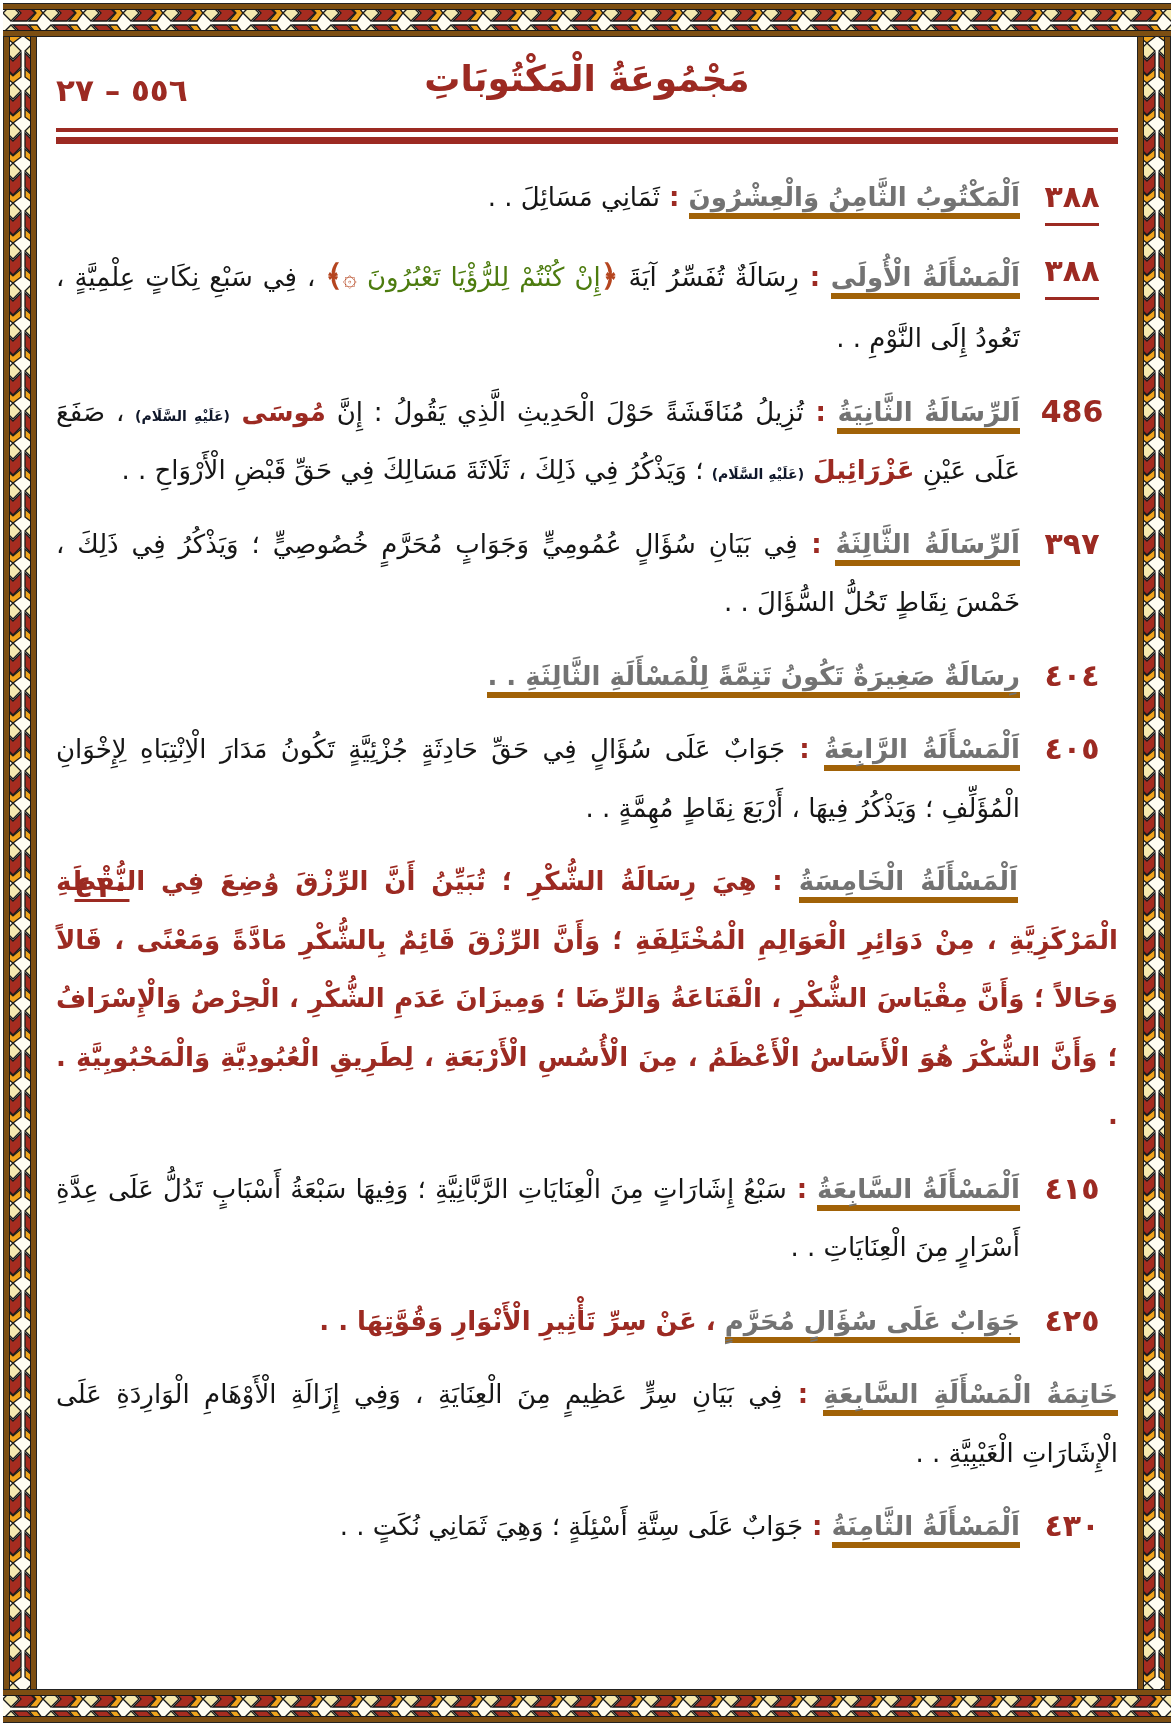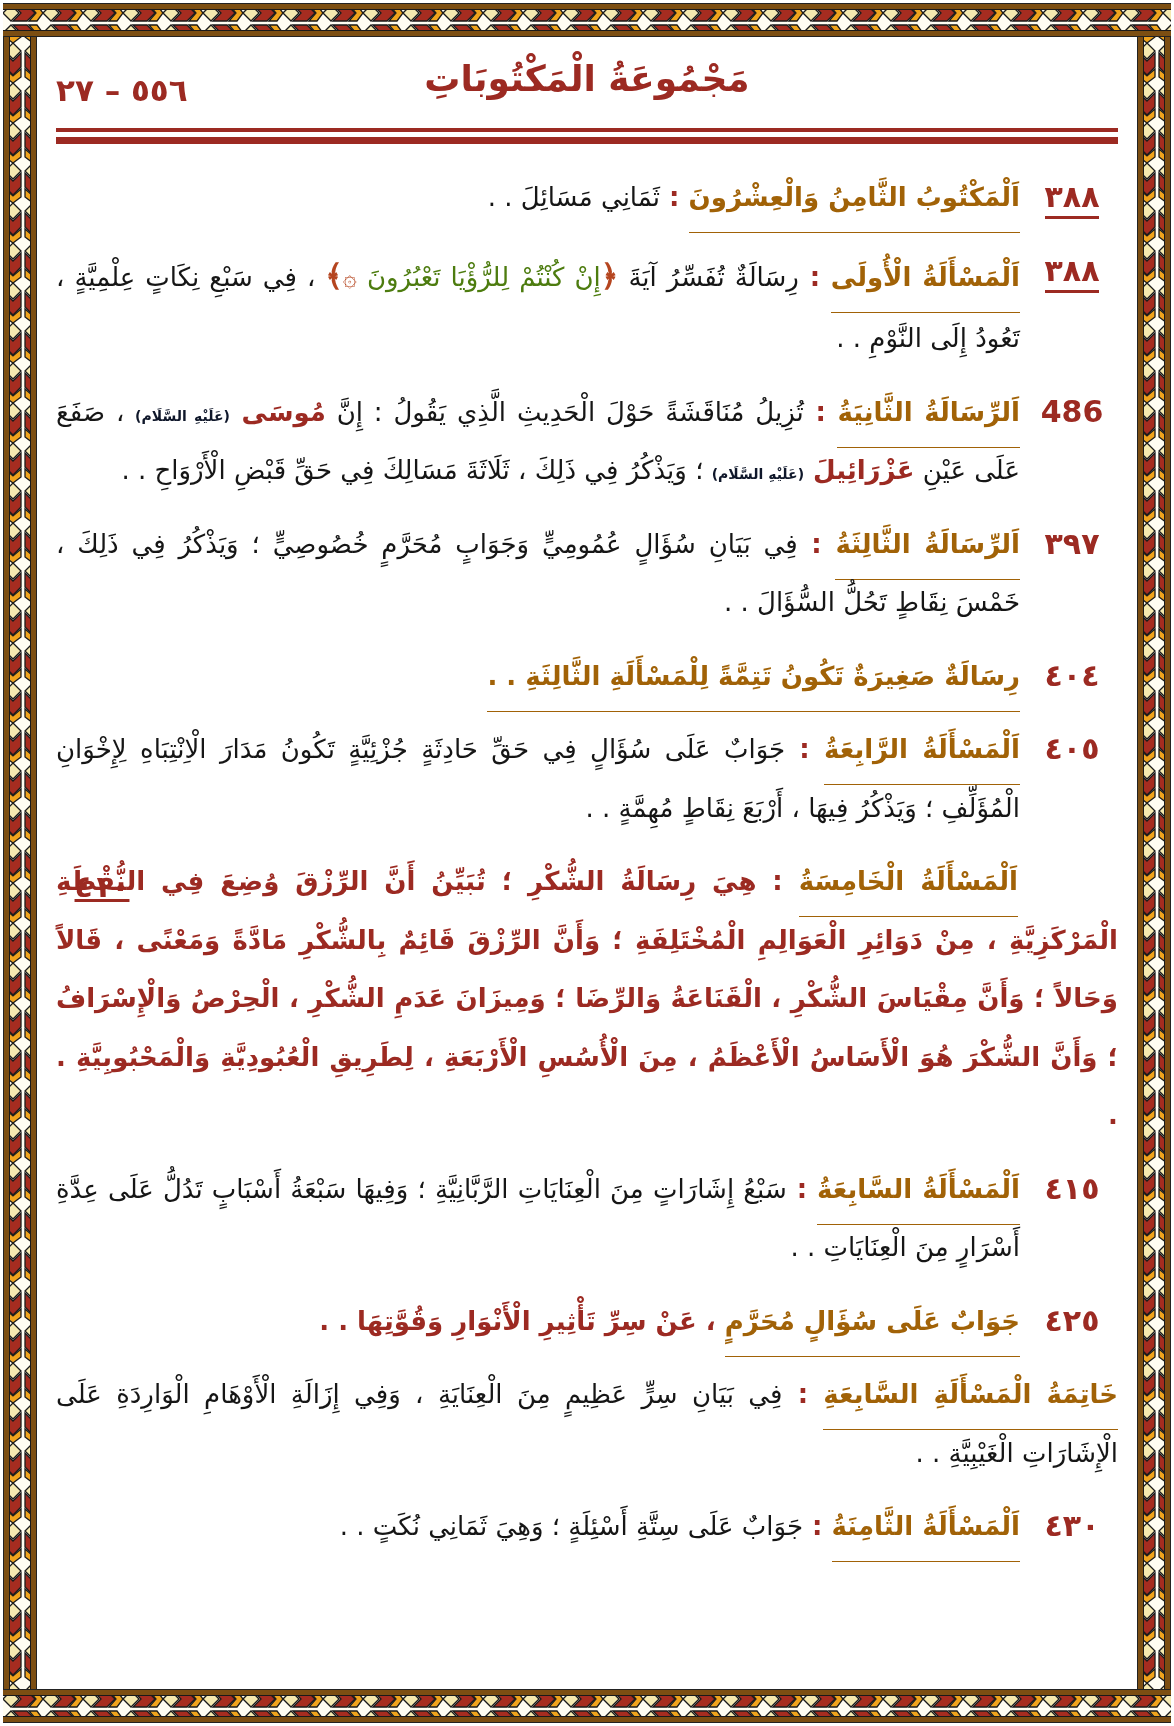--- a/index.html
+++ b/index.html
@@ -34,27 +34,27 @@
   }
   .toc{margin-top:24px;}
   .entry{
     display:flex;gap:6px;margin-bottom:15px;
     font-size:26px;line-height:2.25;text-align:justify;
   }
   .enum{
     flex:0 0 92px;text-align:center;color:#9c2a22;font-weight:bold;
     font-size:30px;line-height:1.95;white-space:nowrap;
   }
-  .enum .n-u{border-bottom:3px solid #9c2a22;padding-bottom:2px;}
+  .enum .n-u{border-bottom:3px solid #9c2a22;padding-bottom:9px;}
   .etext{flex:1 1 auto;margin:0;}
   .entry.wide{display:block;position:relative;}
   .entry.wide .enum{position:absolute;inset-inline-end:0;top:6px;width:92px;text-decoration:underline;}
   .entry.wide .etext{text-indent:100px;}
   
-  .sh{color:#a16207;font-weight:bold;border-bottom:1px solid #a16207;padding-bottom:20px;}
+  .sh{color:#737373;font-weight:bold;border-bottom:6px solid #a16207;padding-bottom:1px;}
   .sc{color:#9c2a22;font-weight:bold;}
   .st{color:#161616;}
   .sr{color:#9c2a22;font-weight:bold;}
   .srb{color:#9c2a22;font-weight:bold;}
   .shon{color:#0f172a;font-weight:bold;font-size:14px;}
   .sq{color:#b5451f;font-weight:bold;font-size:30px;}
   .sv{color:#4d7c0f;font-weight:normal;}
   .srose{color:#b5451f;font-size:24px;}
 </style>
 </head>

